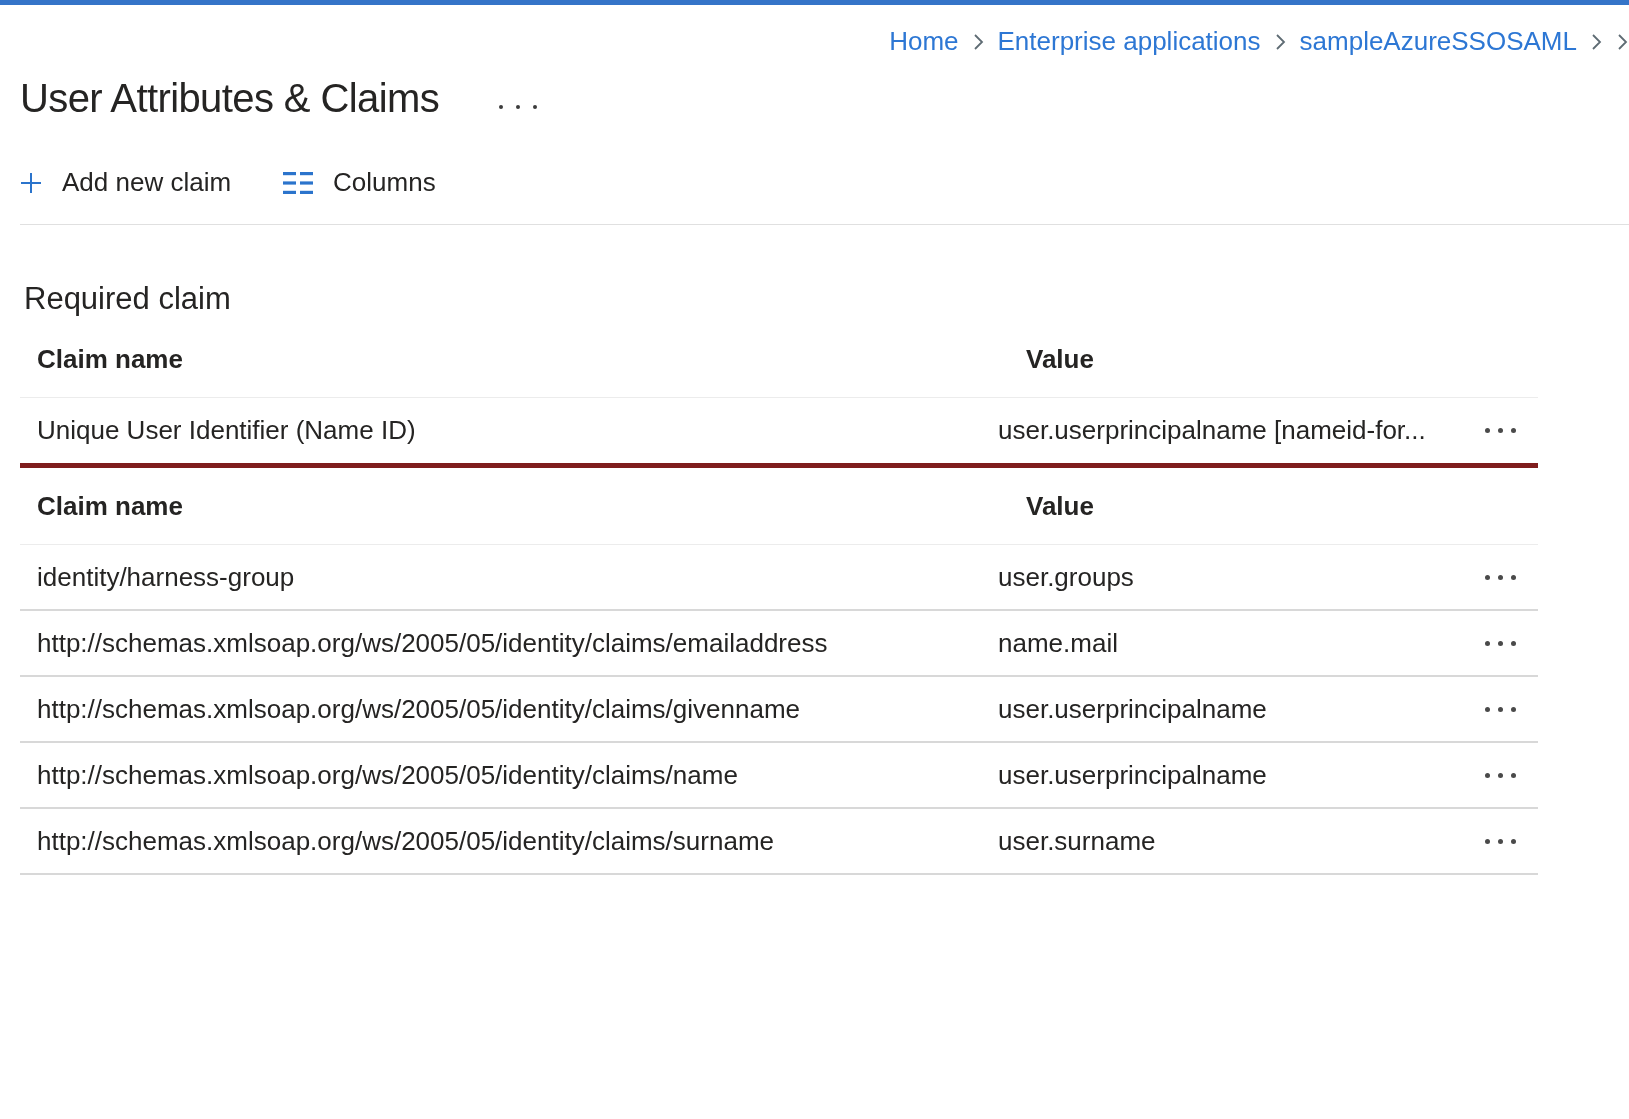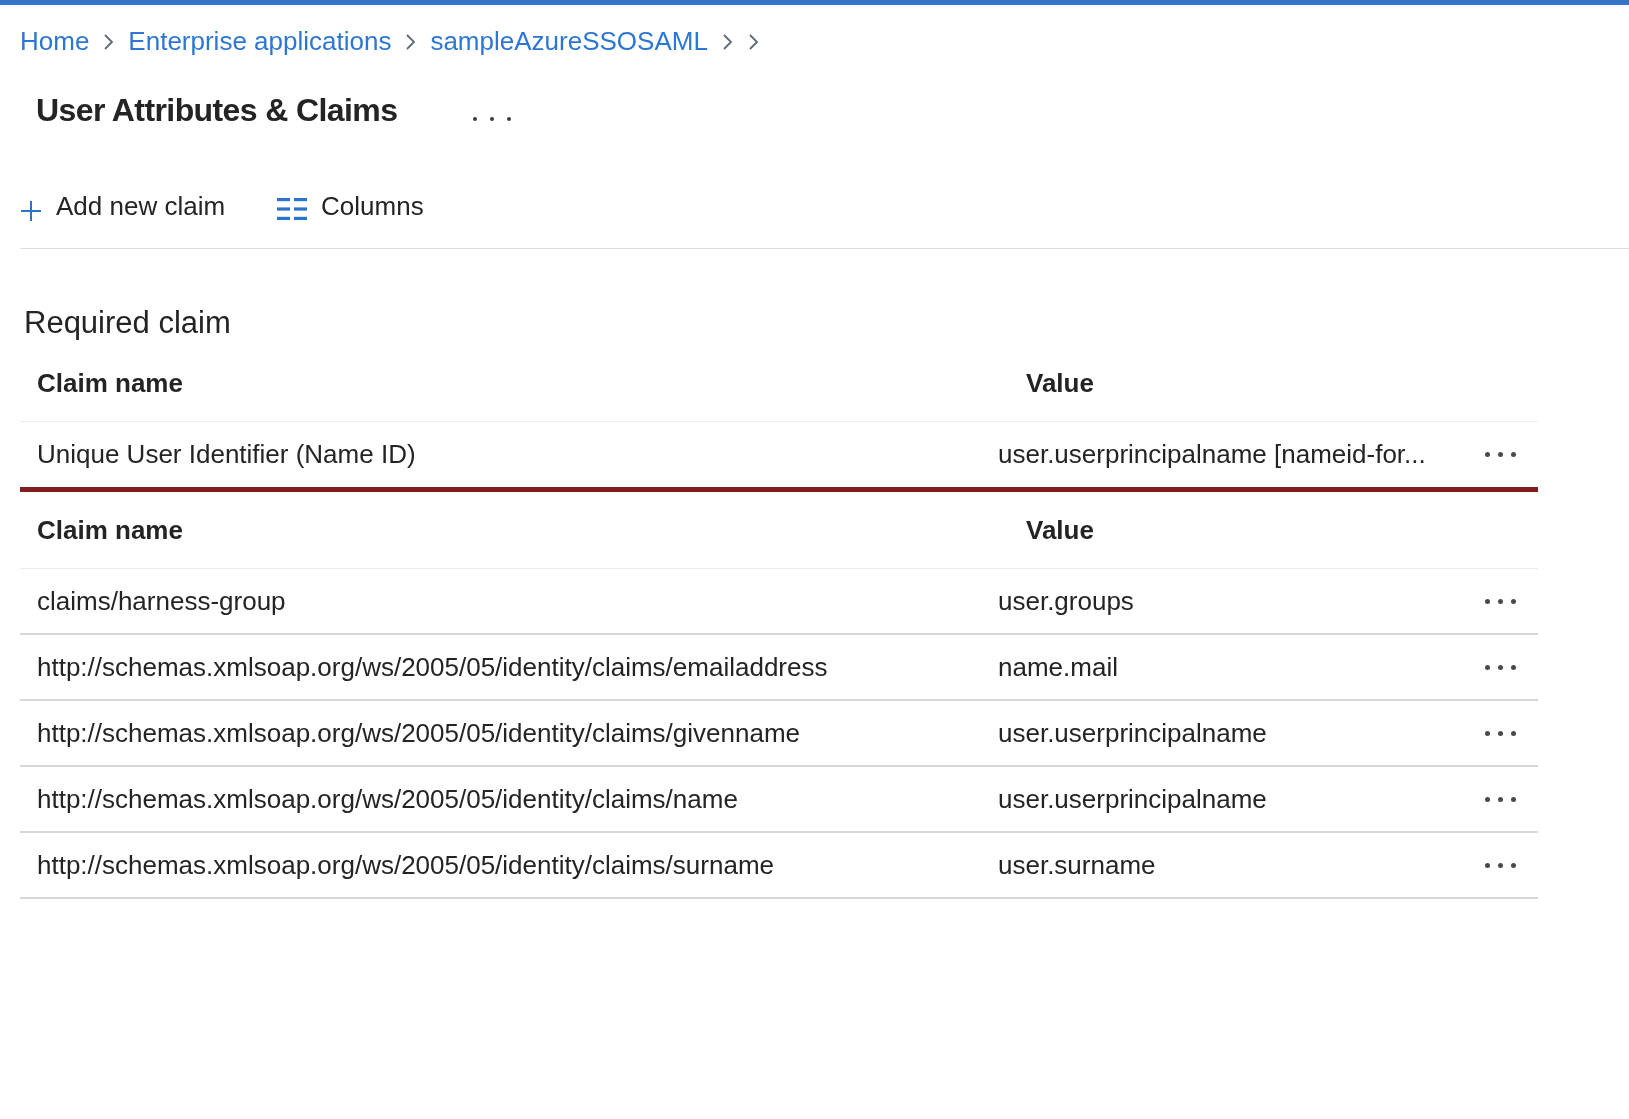--- a/index.html
+++ b/index.html
@@ -7,33 +7,33 @@
     width:1629px;height:1119px;
     background:#ffffff;
     font-family:"Liberation Sans", sans-serif;
     color:#252423;
     overflow:hidden;
   }
   .top-accent{height:5px;width:100%;background:#3574c8;}
   .content{padding-left:20px;}
 
   
-  .breadcrumb{margin-top:19px;display:flex;align-items:center;gap:13px;font-size:26px;line-height:34px;}
+  .breadcrumb{margin-top:19px;display:flex;align-items:center;gap:13px;font-size:26px;line-height:34px;justify-content:flex-end;}
   .breadcrumb a{color:#2d77d4;text-decoration:none;cursor:pointer;}
   .crumb-chev{display:flex;align-items:center;margin-top:2px;}
 
   
   .title-row{margin-top:18px;display:flex;align-items:center;}
-  .page-title{font-size:32px;font-weight:700;margin:16px;letter-spacing:-0.6px;color:#252423;}
+  .page-title{font-size:40px;font-weight:400;margin:0;letter-spacing:-0.6px;color:#252423;}
   .more-btn{margin-left:56px;margin-top:16px;background:none;border:none;display:flex;gap:13px;align-items:center;cursor:pointer;padding:4px;}
   .more-btn .dot{width:4px;height:4px;border-radius:50%;background:#3c3c3c;}
 
   
   .toolbar{margin-top:46px;display:flex;align-items:center;gap:52px;padding-bottom:26px;border-bottom:1px solid #e0e0e0;}
-  .tb-btn{display:flex;align-items:flex-end;gap:14px;background:none;border:none;padding:0;font-family:"Liberation Sans",sans-serif;font-size:26px;color:#252423;cursor:pointer;}
+  .tb-btn{display:flex;align-items:center;gap:20px;background:none;border:none;padding:0;font-family:"Liberation Sans",sans-serif;font-size:26px;color:#252423;cursor:pointer;}
   .tb-btn .plus{color:#2b74cc;}
   .tb-btn.disabled{color:#a19f9d;cursor:default;}
   .tb-btn.disabled .plus{color:#a8a6a4;}
 
   
   .section-heading{font-size:31px;font-weight:400;color:#252423;margin:4px;}
   .required .section-heading{margin-top:56px;}
   .additional .section-heading{margin-top:46px;}
 
   .claims-table{width:1518px;}
@@ -132,21 +132,21 @@
 
   <section class="additional">
     <div class="claims-table">
       <div class="trow thead">
         <div class="cell">Claim name</div>
         <div class="cell">Value</div>
         <div></div>
       </div>
 
       <div class="trow data">
-        <div class="cell">claims/harness-group</div>
+        <div class="cell">identity/harness-group</div>
         <div class="cell">user.groups</div>
         <button class="dots-btn" aria-label="Row menu">
           <span class="dot"></span>
           <span class="dot"></span>
           <span class="dot"></span>
         </button>
       </div>
 
       <div class="trow data">
         <div class="cell">http://schemas.xmlsoap.org/ws/2005/05/identity/claims/emailaddress</div>

